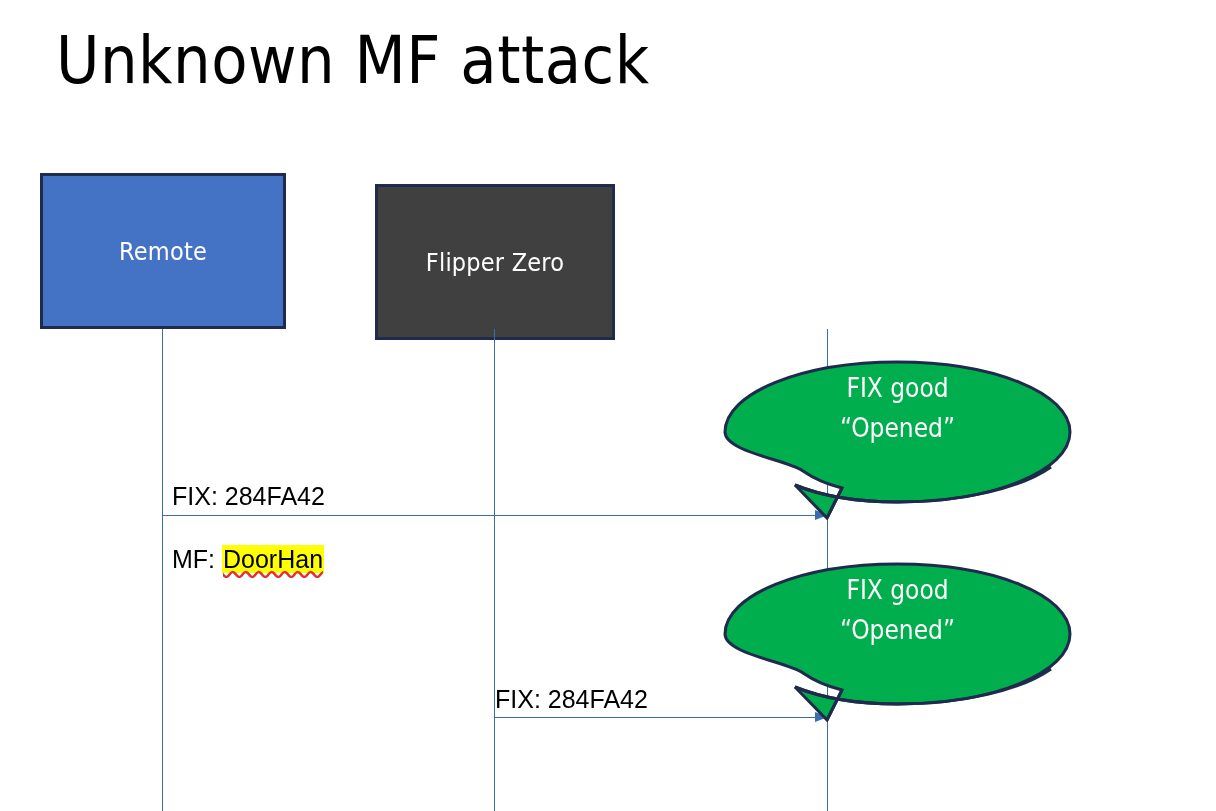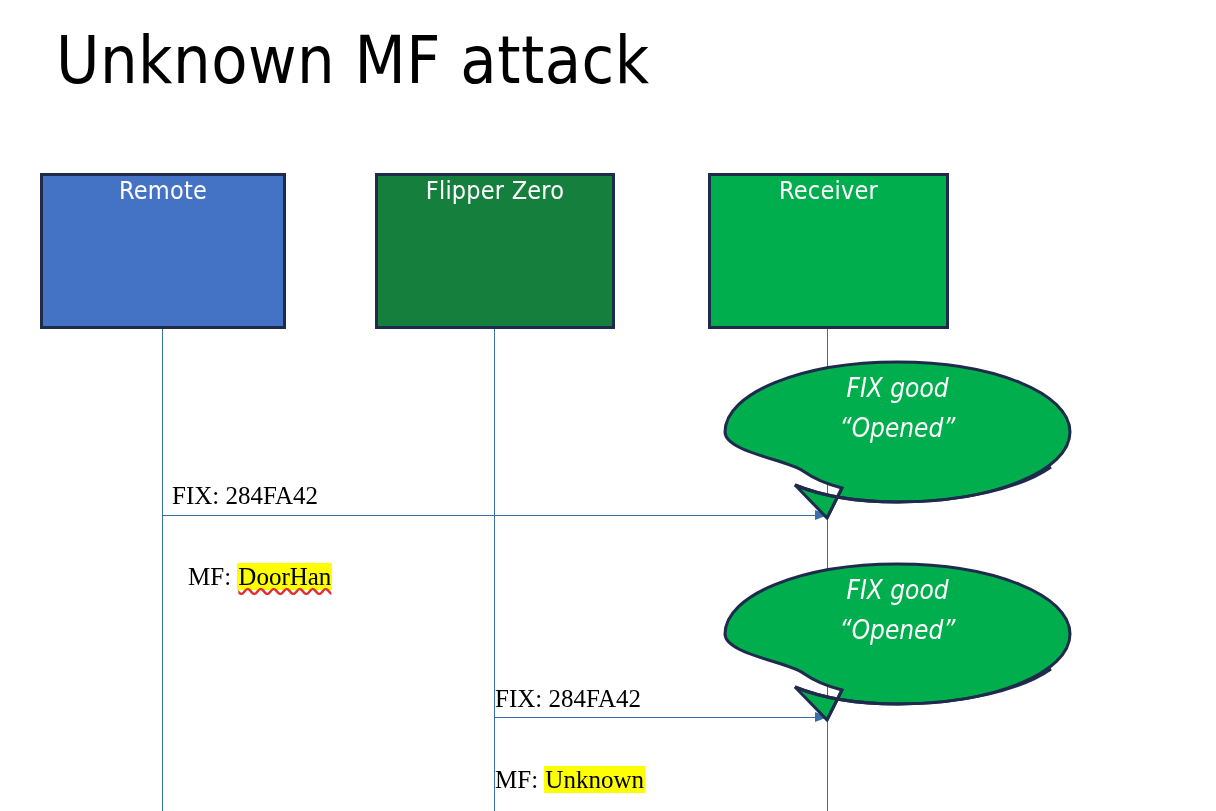--- a/index.html
+++ b/index.html
@@ -31,31 +31,31 @@
     letter-spacing: 0.5px;
     margin-top: 13px;
   }
 
   
   .actor-box {
     position: absolute;
     box-sizing: border-box;
     border: 3px solid #1F2B4D;
     display: flex;
-    align-items: flex-start;
+    align-items: center;
     justify-content: center;
     color: #ffffff;
     font-family: "DejaVu Sans Condensed", "DejaVu Sans", sans-serif;
     font-stretch: condensed;
     font-size: 25px;
     font-weight: 400;
     letter-spacing: 0.2px;
   }
   #actor-remote       { left: 40px;  top: 173px; width: 246px; height: 156px; background: #4472C4; }
-  #actor-flipper-zero { left: 375px; top: 173px; width: 240px; height: 156px; background: #15803d; }
+  #actor-flipper-zero { left: 375px; top: 184px; width: 240px; height: 156px; background: #404040; }
   #actor-receiver     { left: 708px; top: 173px; width: 241px; height: 156px; background: #00AE4D; }
 
   
   .lifeline {
     position: absolute;
     width: 1px;
     background: #3A6EA8;
     top: 329px;
     height: 482px;
   }
@@ -85,30 +85,30 @@
     border-top: 5.5px solid transparent;
     border-bottom: 5.5px solid transparent;
     border-left: 13px solid #3A6EA8;
   }
   #msg-arrow-1 { left: 163px; top: 510px; width: 665px; }
   #msg-arrow-2 { left: 494px; top: 712px; width: 334px; }
 
   
   .msg-label {
     position: absolute;
-    font-family: Liberation Serif, serif;
+    font-family: Liberation Sans, sans-serif;
     font-stretch: condensed;
     font-size: 25px;
     line-height: 40px;
     color: #000000;
     white-space: nowrap;
   }
   #msg1-line1 { left: 172px; top: 476px; }
   #msg1-line2 { left: 172px; top: 517px; }
-  #msg1-line3 { left: 172px; top: 557px; margin-left: 16px; }
+  #msg1-line3 { left: 172px; top: 539px; }
   #msg2-line1 { left: 495px; top: 679px; }
   #msg2-line2 { left: 495px; top: 720px; }
   #msg2-line3 { left: 495px; top: 760px; }
 
   .hl {
     background: #FFFF00;
     padding: 0 1px;
   }
   .spell {
     text-decoration: underline wavy #E03030;
@@ -124,43 +124,39 @@
     left: 0;
     top: 0;
     width: 100%;
     text-align: center;
     color: #ffffff;
     font-family: "DejaVu Sans Condensed", "DejaVu Sans", sans-serif;
     font-stretch: condensed;
     font-size: 26px;
     line-height: 40px;
     pointer-events: none;
-    font-style: italic;
   }
   #callout-1 { left: 723px; top: 360px; width: 349px; height: 160px; }
   #callout-2 { left: 723px; top: 562px; width: 349px; height: 160px; }
   #callout-1 .callout-text { padding-top: 8px; }
   #callout-2 .callout-text { padding-top: 8px; }
 </style>
 </head>
 <body>
 
 <div id="canvas">
 
   <div id="slide-title">Unknown MF attack</div>
 
   <div class="actor-box" id="actor-remote">
     <span>Remote</span>
   </div>
   <div class="actor-box" id="actor-flipper-zero">
     <span>Flipper Zero</span>
   </div>
-  <div class="actor-box" id="actor-receiver">
-    <span>Receiver</span>
-  </div>
 
   <div class="lifeline" id="lifeline-remote"></div>
   <div class="lifeline" id="lifeline-flipper"></div>
   <div class="lifeline" id="lifeline-receiver"></div>
 
   <div class="msg-arrow" id="msg-arrow-1">
     <div class="shaft"></div>
     <div class="head"></div>
   </div>
 
@@ -171,23 +167,20 @@
     <span>MF: </span><span class="hl spell">DoorHan</span>
   </div>
 
   <div class="msg-arrow" id="msg-arrow-2">
     <div class="shaft"></div>
     <div class="head"></div>
   </div>
 
   <div class="msg-label" id="msg2-line1">
     <span>FIX: </span><span>284FA42</span>
-  </div>
-  <div class="msg-label" id="msg2-line3">
-    <span>MF: </span><span class="hl">Unknown</span>
   </div>
 
   <div class="callout" id="callout-1">
     <svg width="349" height="160" viewBox="0 0 349 160">
       <path d="M174.5 2
                C 270 2 347 33 347 72
                C 347 111 270 142 174.5 142
                C 135 142 99 136 72 125
                L 104 158
                L 119 128

